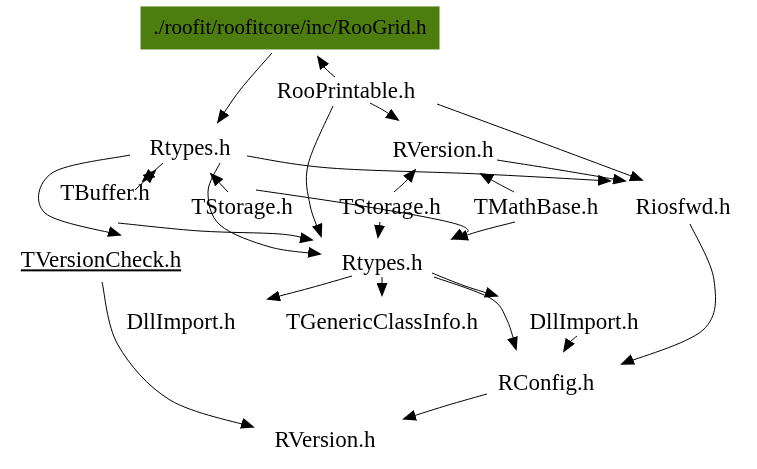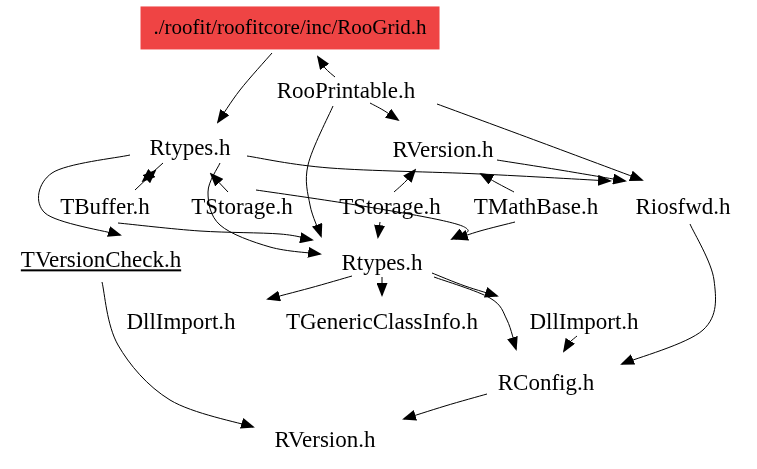--- a/index.html
+++ b/index.html
@@ -60,25 +60,25 @@
         <path d="M382,277 L382,295" fill="none" stroke="#000000" stroke-width="1" marker-end="url(#arrow)"></path>
         <path d="M432,273 C437.5,275.2 454.2,282.2 465,286 C475.8,289.8 491.7,294.3 497,296" fill="none" stroke="#000000" stroke-width="1" marker-end="url(#arrow)"></path>
         <path d="M434,277 C443.3,280.5 477.8,290.8 490,298 C502.2,305.2 502.7,311.5 507,320 C511.3,328.5 514.5,344.2 516,349" fill="none" stroke="#000000" stroke-width="1" marker-end="url(#arrow)"></path>
         <path d="M577,336 C575.7,337.2 571.2,340.5 569,343 C566.8,345.5 564.8,349.7 564,351" fill="none" stroke="#000000" stroke-width="1" marker-end="url(#arrow)"></path>
         <path d="M690,224 C694.0,233.3 711.8,262.3 714,280 C716.2,297.7 718.3,316.0 703,330 C687.7,344.0 635.5,358.3 622,364" fill="none" stroke="#000000" stroke-width="1" marker-end="url(#arrow)"></path>
         <path d="M487,394 C480.0,396.0 458.8,401.8 445,406 C431.2,410.2 410.8,416.8 404,419" fill="none" stroke="#000000" stroke-width="1" marker-end="url(#arrow)"></path>
         <path d="M102,282 C104.7,292.5 106.7,325.3 118,345 C129.3,364.7 147.5,386.3 170,400 C192.5,413.7 239.2,422.5 253,427" fill="none" stroke="#000000" stroke-width="1" marker-end="url(#arrow)"></path>
       </g>
   </svg>
   <div id="node-layer">
-      <div class="node root" style="left: 290px; top: 28px; background: #ef4444; text-align: center;">./roofit/roofitcore/inc/RooGrid.h</div>
+      <div class="node root" style="left: 290px; top: 28px; background: #4d7c0f; text-align: center;">./roofit/roofitcore/inc/RooGrid.h</div>
       <div class="node" style="left: 346px; top: 91px;">RooPrintable.h</div>
       <div class="node" style="left: 190px; top: 148px;">Rtypes.h</div>
       <div class="node" style="left: 443px; top: 150px;">RVersion.h</div>
-      <div class="node" style="left: 105px; top: 207px;">TBuffer.h</div>
+      <div class="node" style="left: 105px; top: 193px;">TBuffer.h</div>
       <div class="node" style="left: 242px; top: 207px;">TStorage.h</div>
       <div class="node" style="left: 390px; top: 207px;">TStorage.h</div>
       <div class="node" style="left: 536px; top: 207px;">TMathBase.h</div>
       <div class="node" style="left: 683px; top: 207px;">Riosfwd.h</div>
       <div class="node" style="left: 101px; top: 260px; text-decoration: underline;">TVersionCheck.h</div>
       <div class="node" style="left: 382px; top: 263px;">Rtypes.h</div>
       <div class="node" style="left: 181px; top: 322px;">DllImport.h</div>
       <div class="node" style="left: 382px; top: 322px; text-align: center;">TGenericClassInfo.h</div>
       <div class="node" style="left: 584px; top: 322px;">DllImport.h</div>
       <div class="node" style="left: 546px; top: 383px;">RConfig.h</div>

